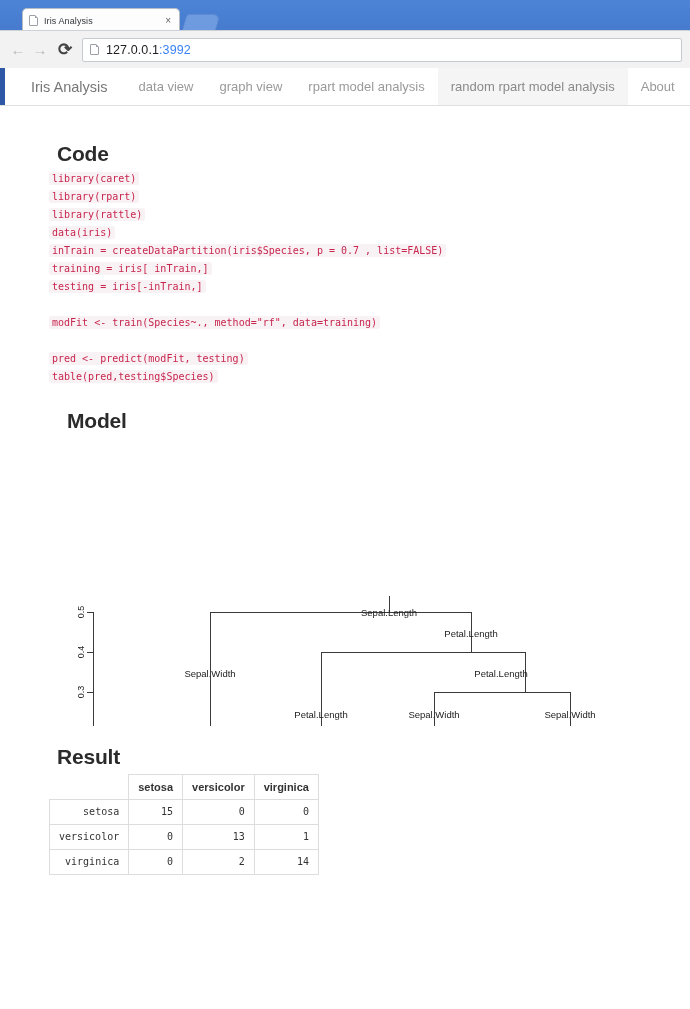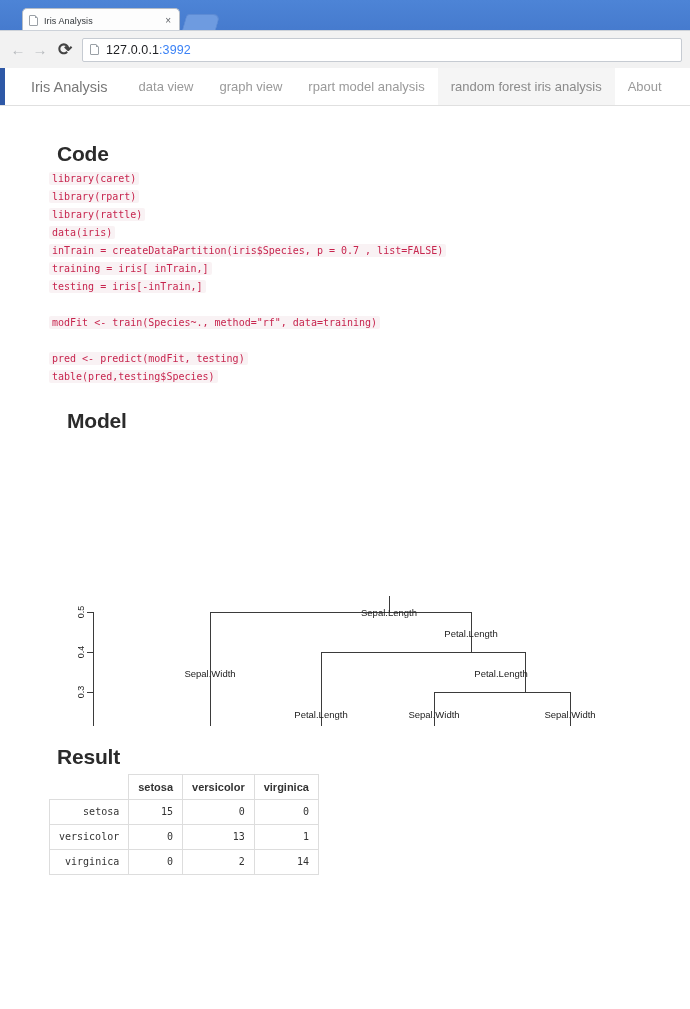--- a/index.html
+++ b/index.html
@@ -218,21 +218,21 @@
   </div>
 </div>
 
 <div class="navbar">
   <div class="nav-accent"></div>
   <div class="brand">Iris Analysis</div>
   <div class="navlinks">
     <div class="navlink">data view</div>
     <div class="navlink">graph view</div>
     <div class="navlink">rpart model analysis</div>
-    <div class="navlink active">random forest iris analysis</div>
+    <div class="navlink active">random rpart model analysis</div>
     <div class="navlink">About</div>
   </div>
 </div>
 
 <div class="content">
 
   <h2 class="section" id="code-heading">Code</h2>
 
   <div class="code-block">
     <div class="code-line"><span class="hl">library(caret)</span></div>

